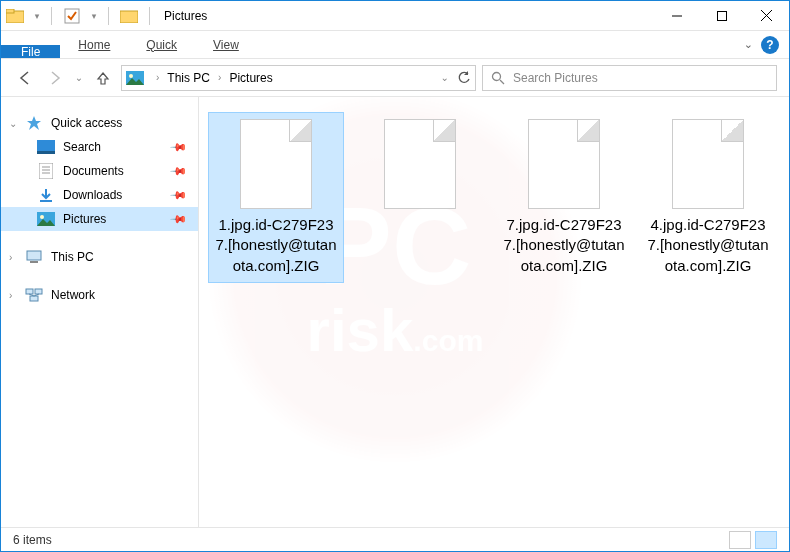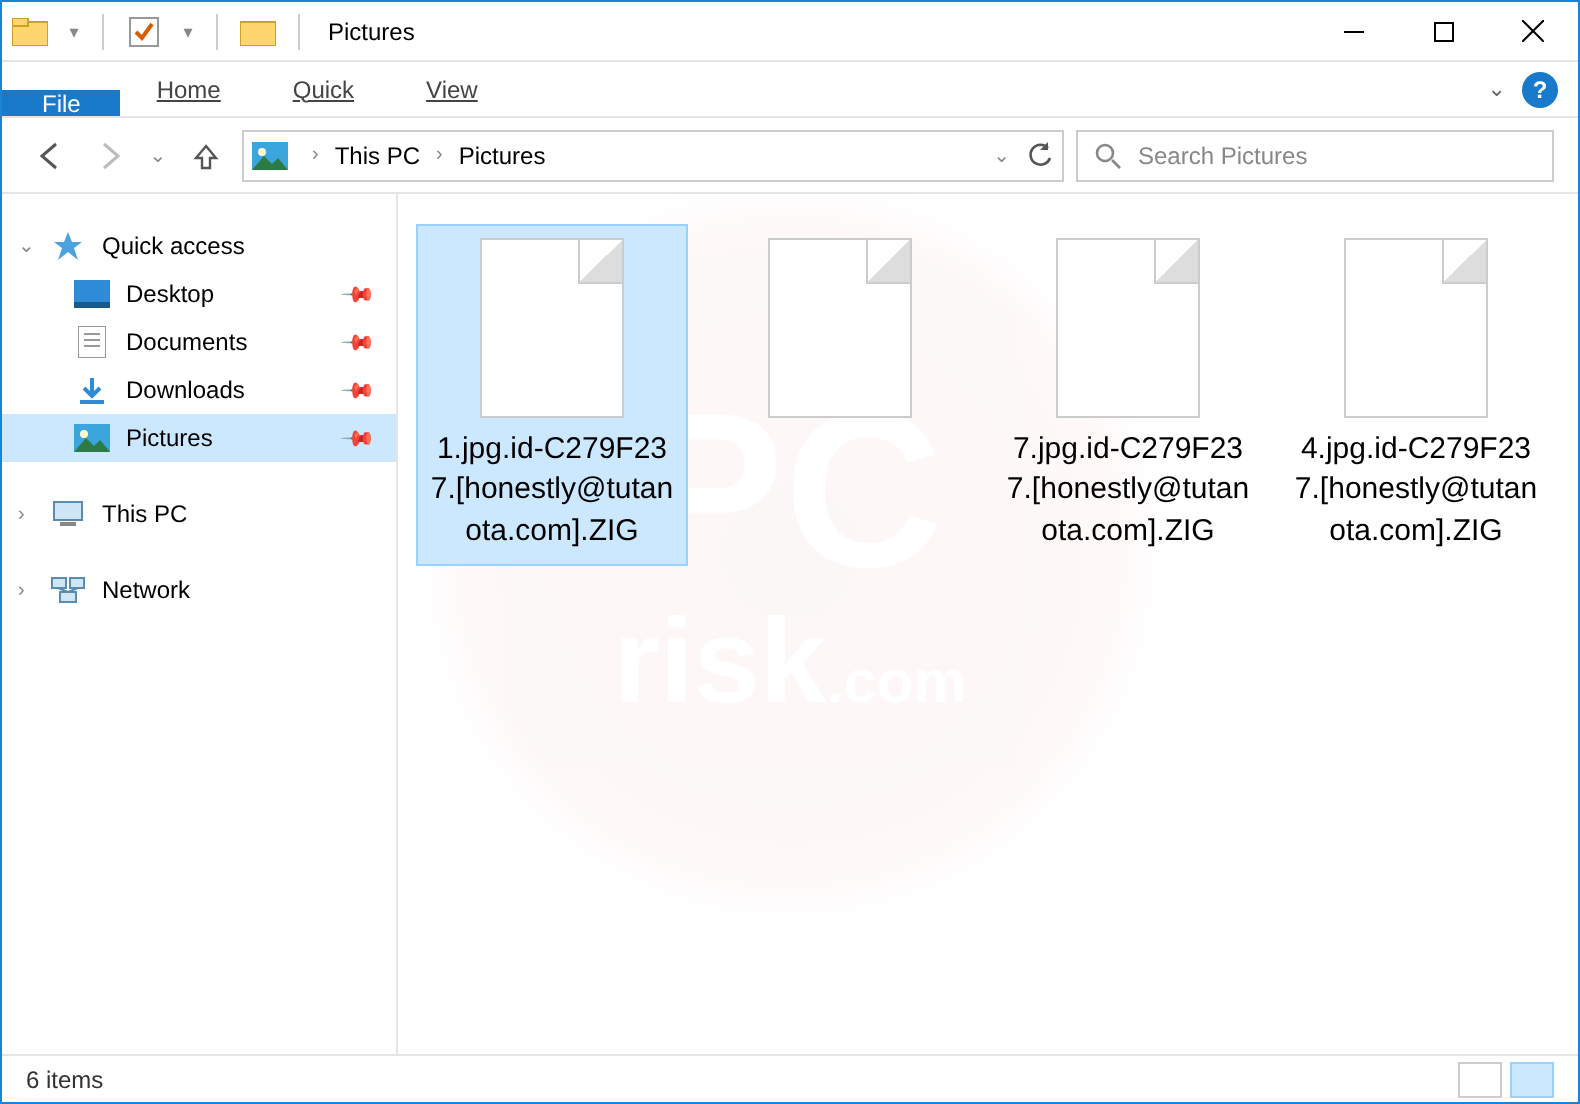--- a/index.html
+++ b/index.html
@@ -29,21 +29,21 @@
 
 
 .navbar { height: 38px; display: flex; align-items: center; padding: 0 12px; gap: 6px; position: relative; z-index: 2; background: #fff; border-bottom: 1px solid #e5e5e5; }
 .nav-arrow { width: 24px; height: 24px; display: flex; align-items: center; justify-content: center; color: #999; }
 .nav-arrow.enabled { color: #555; }
 .addr-bar { flex: 1; height: 26px; border: 1px solid #ccc; display: flex; align-items: center; padding: 0 4px; gap: 2px; }
 .addr-seg { display: flex; align-items: center; font-size: 12px; color: #000; padding: 0 4px; }
 .addr-caret { color: #888; font-size: 10px; padding: 0 2px; }
 .addr-right { margin-left: auto; display: flex; align-items: center; gap: 6px; }
 .refresh { color: #555; }
-.search-box { width: 239px; height: 26px; border: 1px solid #ccc; display: flex; align-items: center; padding: 0 8px; color: #888; font-size: 12px; gap: 8px; }
+.search-box { width: 295px; height: 26px; border: 1px solid #ccc; display: flex; align-items: center; padding: 0 8px; color: #888; font-size: 12px; gap: 8px; }
 
 
 .body { display: flex; height: 430px; position: relative; z-index: 2; }
 
 
 .sidebar { width: 198px; border-right: 1px solid #e5e5e5; padding-top: 14px; background: rgba(255,255,255,0.65); }
 .side-group { margin-bottom: 14px; }
 .side-item { display: flex; align-items: center; padding: 4px 12px 4px 36px; font-size: 12px; color: #000; position: relative; }
 .side-item.header { padding-left: 24px; font-weight: normal; }
 .side-item.selected { background: #cce8ff; }
@@ -197,21 +197,21 @@
           </span>
         <span>Quick access</span>
       </div>
       <div class="side-item">
         <span class="side-icon">
             <svg width="18" height="14">
               <rect width="18" height="11" fill="#2e8bd8"></rect>
               <rect y="11" width="18" height="3" fill="#1a5a8a"></rect>
             </svg>
           </span>
-        <span>Desktop</span>
+        <span>Search</span>
         <span class="pin">📌</span>
       </div>
       <div class="side-item">
         <span class="side-icon">
             <svg width="14" height="16">
               <rect width="14" height="16" fill="#fff" stroke="#999"></rect>
               <line x1="3" y1="4" x2="11" y2="4" stroke="#999"></line>
               <line x1="3" y1="7" x2="11" y2="7" stroke="#999"></line>
               <line x1="3" y1="10" x2="11" y2="10" stroke="#999"></line>
             </svg>

